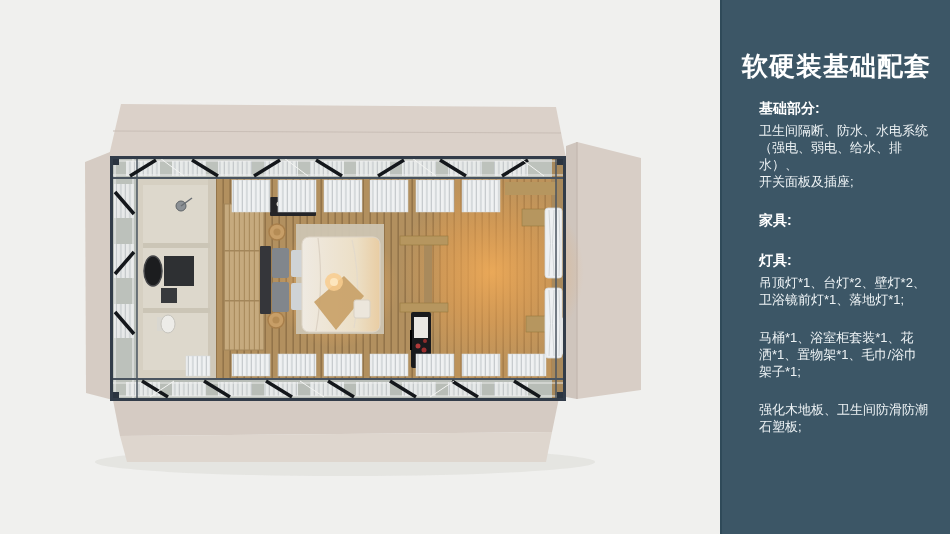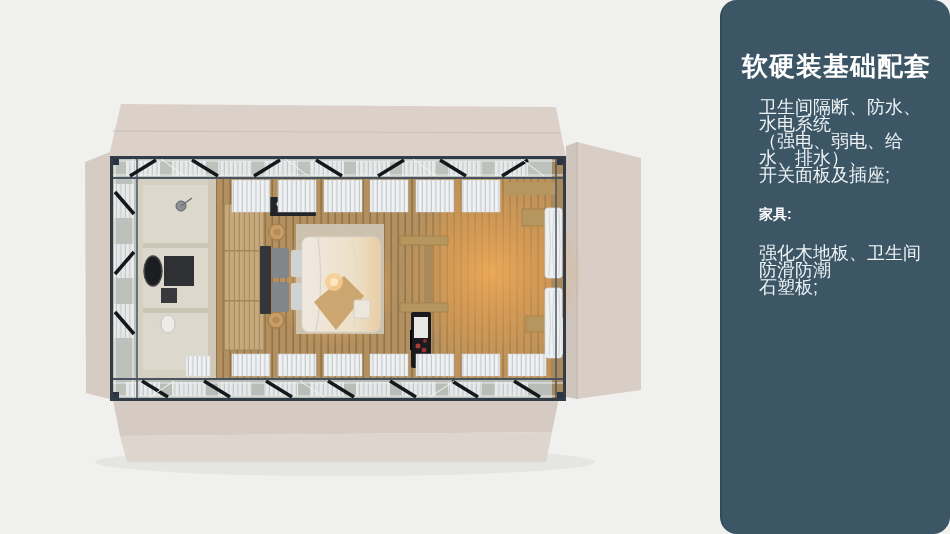--- a/index.html
+++ b/index.html
@@ -9,33 +9,32 @@
     font-family:"Liberation Sans","DejaVu Sans",sans-serif;
   }
   .scene{position:absolute;left:0;top:0;width:720px;height:534px;display:block;}
   .sidebar{
     position:absolute;top:0;right:0;width:230px;height:534px;
     box-sizing:border-box;
     border-left:2px solid #2f4a59;
     background:#3c5666;
     color:#f2f5f6;
     padding:50px 20px 0 37px;
-    border-radius:17px;
   }
   .sidebar h1{
     margin:0 0 17px -17px;
     font-size:26px;line-height:32px;font-weight:bold;
     letter-spacing:1px;white-space:nowrap;color:#ffffff;
   }
   .sidebar section{margin:0 0 21px 0;}
   .sidebar h2{
     margin:0 0 4px 0;font-size:14px;line-height:19px;font-weight:bold;color:#ffffff;
   }
   .sidebar p{
-    margin:0;font-size:18px;line-height:17px;color:#eef3f5;
+    margin:0;font-size:13px;line-height:17px;color:#eef3f5;
     white-space:pre-line;
   }
 </style>
 </head>
 <body>
 
 <div class="stage">
 
   <svg class="scene" viewBox="0 0 720 534" xmlns="http://www.w3.org/2000/svg">
     <defs>
@@ -250,31 +249,40 @@
       <rect x="557" y="392" width="8" height="8" fill="#2b3440"></rect>
 
       <rect x="111.5" y="157.5" width="453" height="242" fill="none" stroke="#323c49" stroke-width="3"></rect>
     </g>
   </svg>
 
   <aside class="sidebar">
     <h1>软硬装基础配套</h1>
 
     <section>
+      <h2>基础部分:</h2>
       <p>卫生间隔断、防水、水电系统
 （强电、弱电、给水、排水）、
 开关面板及插座;</p>
     </section>
 
     <section>
       <h2>家具:</h2>
     </section>
 
-
-    <section>
+    <section>
+      <h2>灯具:</h2>
+      <p>吊顶灯*1、台灯*2、壁灯*2、
+卫浴镜前灯*1、落地灯*1;</p>
+    </section>
+
+    <section>
+      <p>马桶*1、浴室柜套装*1、花
+洒*1、置物架*1、毛巾/浴巾
+架子*1;</p>
     </section>
 
     <section>
       <p>强化木地板、卫生间防滑防潮
 石塑板;</p>
     </section>
   </aside>
 
 </div>
 

